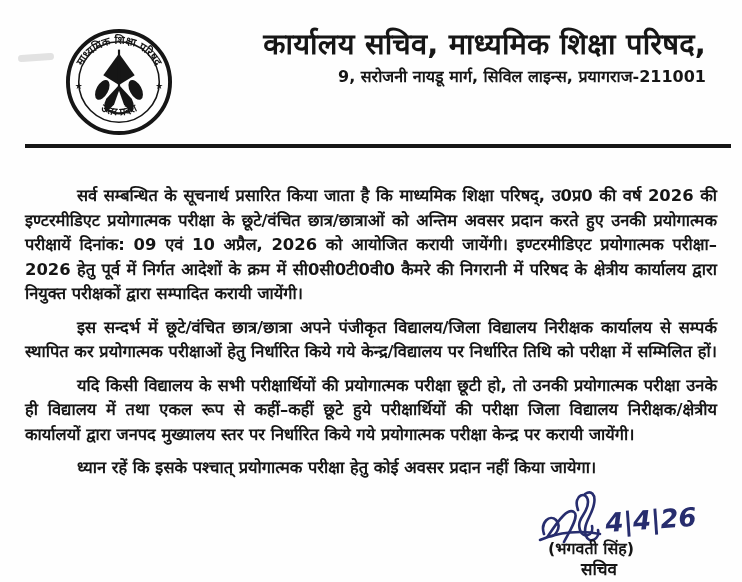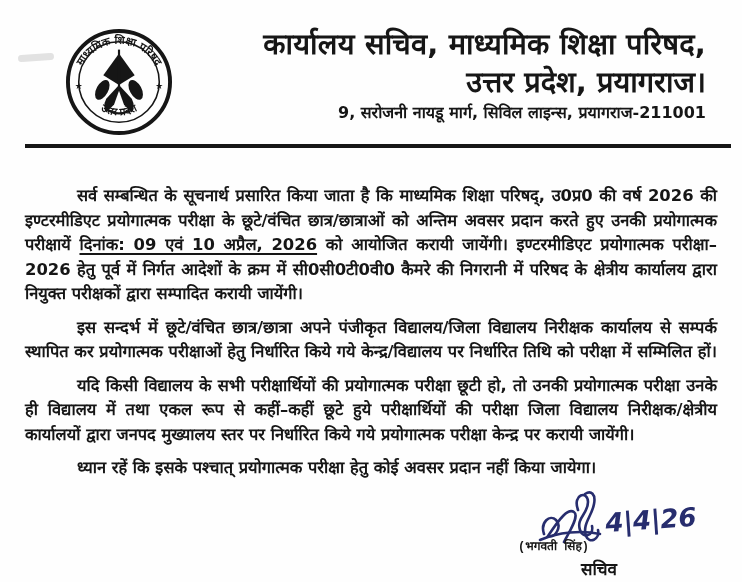--- a/index.html
+++ b/index.html
@@ -18,25 +18,25 @@
   .address-line{font-size:16px;font-weight:bold;margin-top:1px;}
   
   .rule{position:absolute;top:144px;left:25px;width:706px;height:4px;background:#161616;}
   
   .notice-title{position:absolute;top:152px;left:0;width:100%;text-align:center;
     font-size:21px;font-weight:bold;}
   
   .body-text{position:absolute;top:184px;left:25px;width:692px;
     font-size:16.4px;font-weight:bold;line-height:24.5px;text-align:justify;}
   .body-text p{margin:0 0 9px 0;text-indent:52px;}
-  .date-underline{text-decoration:underline;text-underline-offset:3px;text-decoration-thickness:1.5px;}
+  .date-underline{text-underline-offset:3px;text-decoration-thickness:1.5px;}
   
   .sig-flourish{position:absolute;left:538px;top:488px;width:186px;height:68px;}
-  .sig-name{position:absolute;left:518px;top:537px;width:146px;
-    font-size:12px;font-weight:bold;white-space:nowrap;font-family:Liberation Mono, monospace;}
+  .sig-name{position:absolute;left:518px;top:537px;width:146px;text-align:center;
+    font-size:16px;font-weight:bold;white-space:nowrap;}
   .sig-designation{position:absolute;left:556px;top:557px;width:86px;text-align:center;
     font-size:17px;font-weight:bold;}
   
   .smudge{position:absolute;left:18px;top:54px;width:36px;height:7px;background:#cbcbcb;
     border-radius:4px;opacity:.55;transform:rotate(-4deg);}
 </style>
 </head>
 <body>
 
 <div class="page">
@@ -67,21 +67,20 @@
           <path d="M55,58 L42,72 Q38,80 42,86 L50,78 L55,64 Z" fill="#161616"></path>
           <path d="M55,58 L68,72 Q72,80 68,86 L60,78 L55,64 Z" fill="#161616"></path>
           <ellipse cx="38" cy="63" rx="6" ry="11" transform="rotate(28 38 63)" fill="#161616"></ellipse>
           <ellipse cx="72" cy="63" rx="6" ry="11" transform="rotate(-28 72 63)" fill="#161616"></ellipse>
           <path d="M44,84 Q55,90 66,84" fill="none" stroke="#161616" stroke-width="2.4"></path>
         </g>
       </svg>
     </div>
     <div class="header-text">
       <div class="org-line1">कार्यालय सचिव, माध्यमिक शिक्षा परिषद,</div>
-      <div class="org-line2">उत्तर प्रदेश, प्रयागराज।</div>
       <div class="address-line">9, सरोजनी नायडू मार्ग, सिविल लाइन्स, प्रयागराज-211001</div>
     </div>
   </div>
 
   <div class="rule"></div>
 
 
   <div class="body-text">
     <p><span>सर्व सम्बन्धित के सूचनार्थ प्रसारित किया जाता है कि माध्यमिक शिक्षा परिषद्, उ0प्र0 की वर्ष 2026 की इण्टरमीडिएट प्रयोगात्मक परीक्षा के छूटे/वंचित छात्र/छात्राओं को अन्तिम अवसर प्रदान करते हुए उनकी प्रयोगात्मक परीक्षायें </span><span class="date-underline">दिनांक: 09 एवं 10 अप्रैल, 2026</span><span> को आयोजित करायी जायेंगी। इण्टरमीडिएट प्रयोगात्मक परीक्षा–2026 हेतु पूर्व में निर्गत आदेशों के क्रम में सी0सी0टी0वी0 कैमरे की निगरानी में परिषद के क्षेत्रीय कार्यालय द्वारा नियुक्त परीक्षकों द्वारा सम्पादित करायी जायेंगी।</span></p>
     <p>इस सन्दर्भ में छूटे/वंचित छात्र/छात्रा अपने पंजीकृत विद्यालय/जिला विद्यालय निरीक्षक कार्यालय से सम्पर्क स्थापित कर प्रयोगात्मक परीक्षाओं हेतु निर्धारित किये गये केन्द्र/विद्यालय पर निर्धारित तिथि को परीक्षा में सम्मिलित हों।</p>

